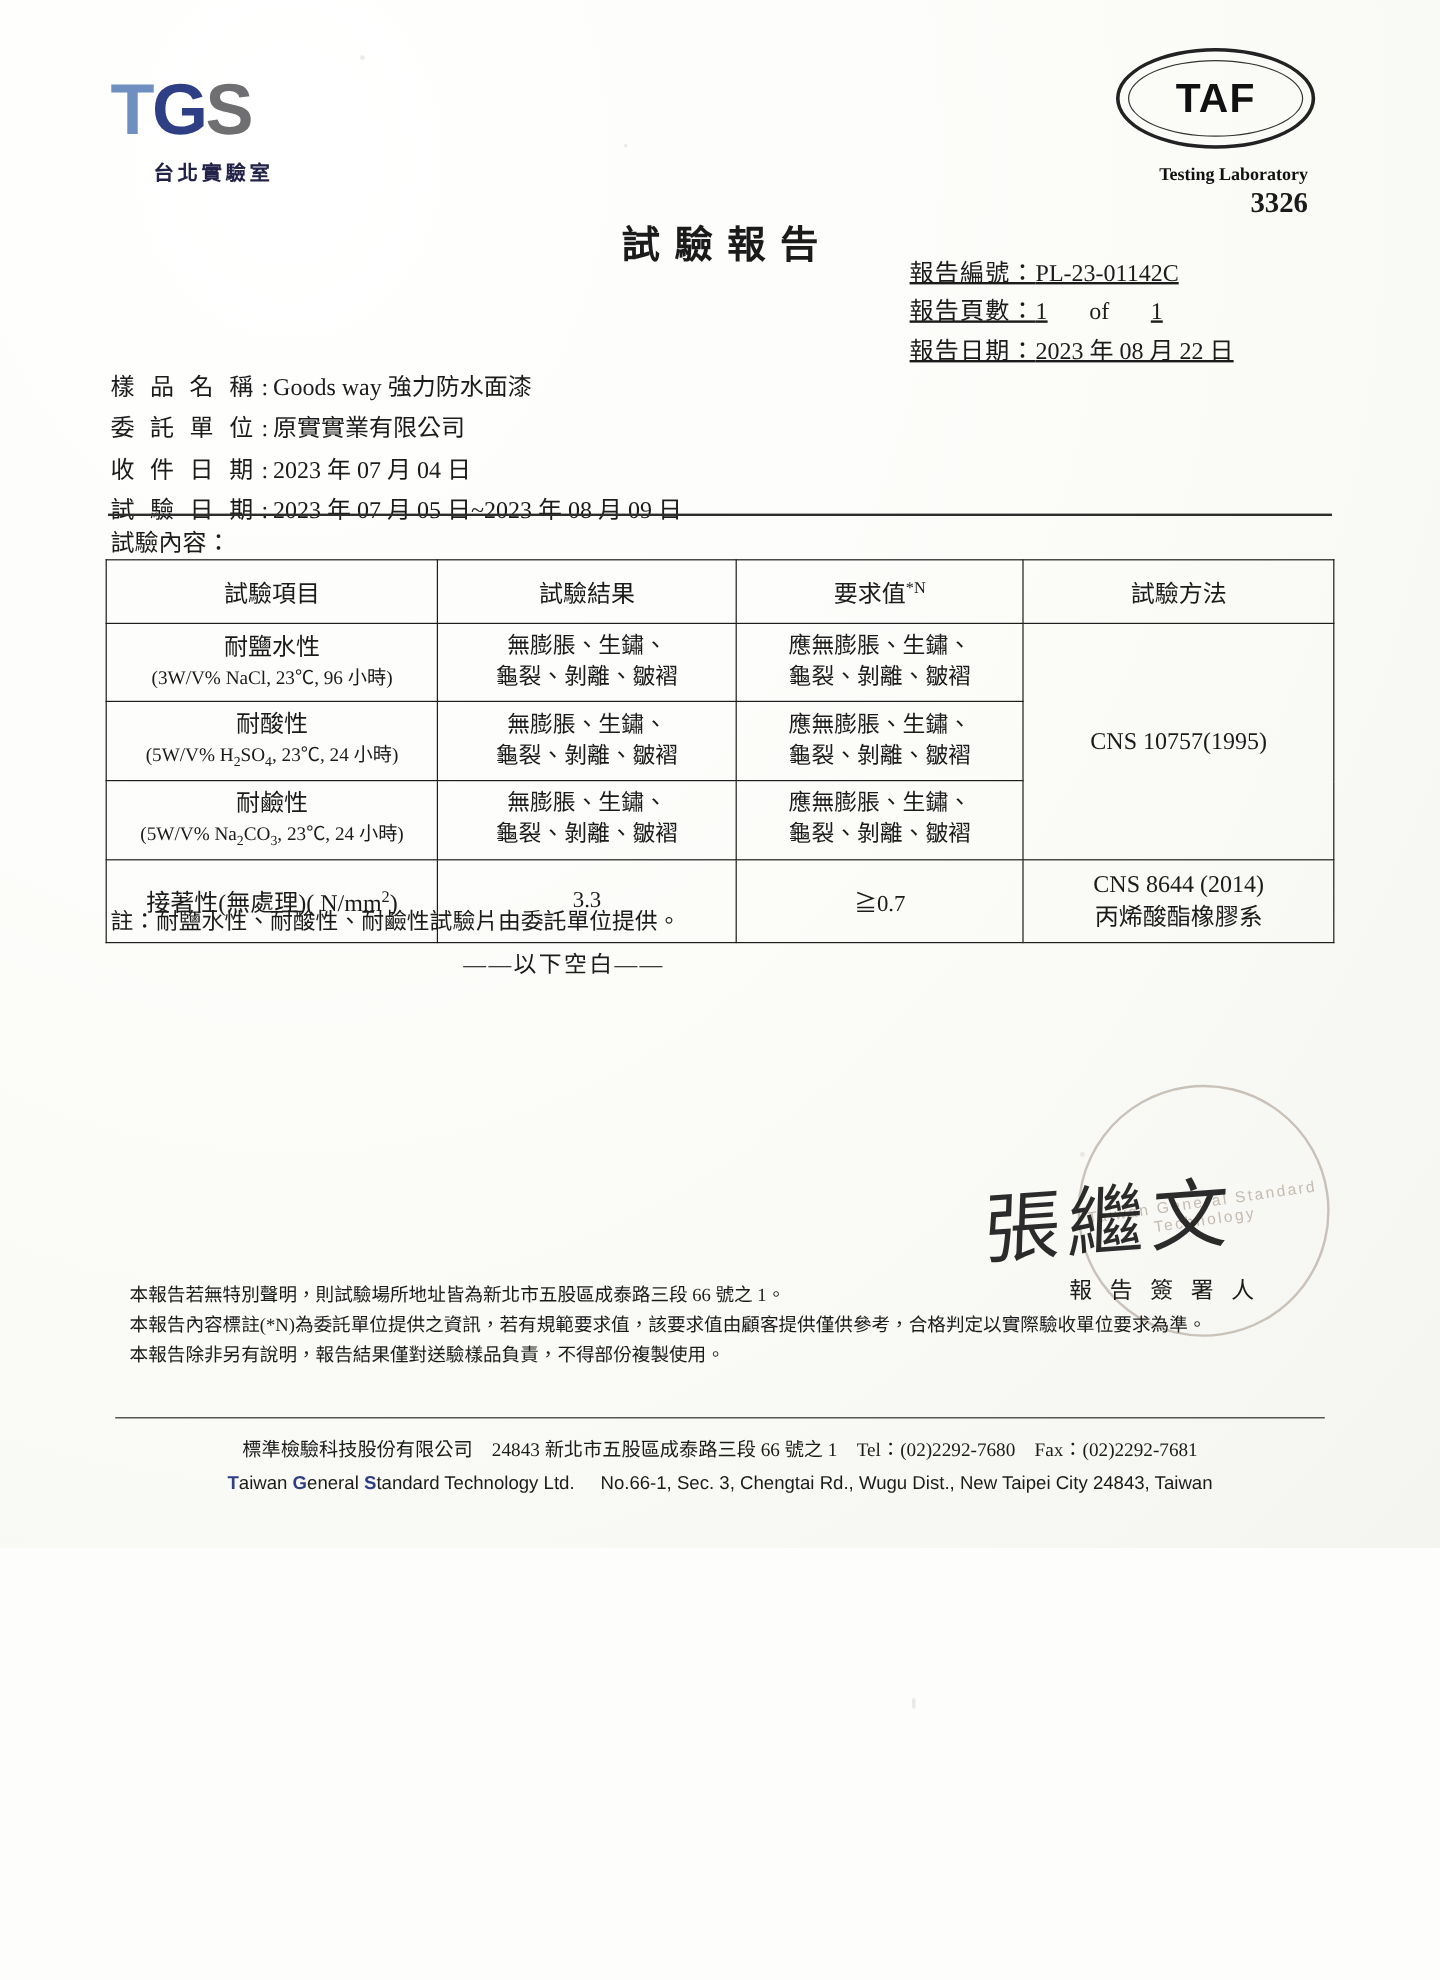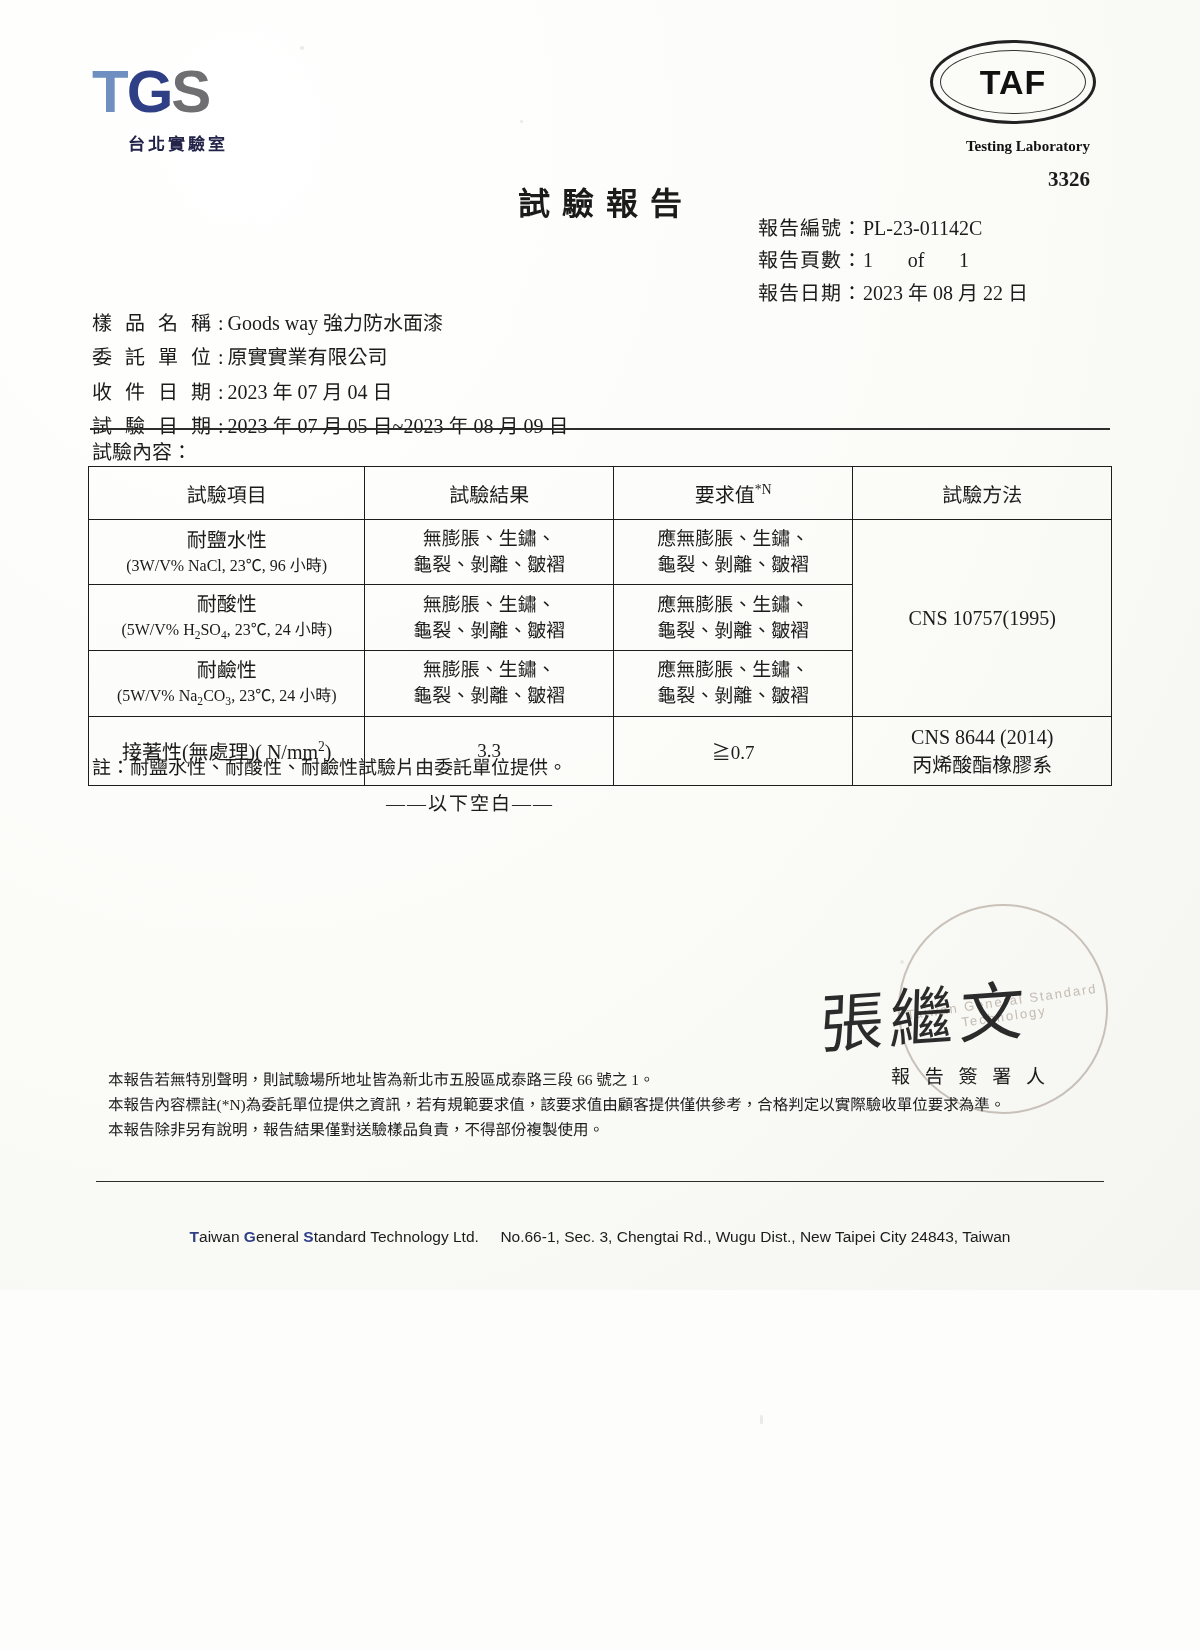--- a/index.html
+++ b/index.html
@@ -85,23 +85,23 @@
     z-index: 2;
   }
   .taf-caption {
     margin-top: 14px;
     font-family: "Liberation Serif", serif;
     font-weight: bold;
     font-size: 15px;
     color: #111;
   }
   .taf-number {
-    margin-top: 12px;
-    font-weight: bold;
-    font-size: 21px;
+    margin-top: 2px;
+    font-weight: bold;
+    font-size: 24px;
   }
 
   .doc-title {
     position: absolute;
     left: 0;
     right: 0;
     top: 178px;
     text-align: center;
     font-size: 32px;
     font-weight: bold;
@@ -110,21 +110,21 @@
   }
 
   
   .meta {
     position: absolute;
     right: 172px;
     top: 212px;
     font-size: 20px;
     line-height: 1.62;
   }
-  .meta .row { white-space: nowrap; }
+  .meta .row { white-space: nowrap; text-decoration: underline; }
   .meta .lbl { letter-spacing: 1px; }
   .meta .pg-of { display: inline-block; width: 86px; text-align: center; }
 
   
   .client {
     position: absolute;
     left: 92px;
     top: 306px;
     font-size: 20px;
     line-height: 1.72;
@@ -397,20 +397,29 @@
   <div class="sign-label">報 告 簽 署 人</div>
 
   <div class="footnotes">
     <div>本報告若無特別聲明，則試驗場所地址皆為新北市五股區成泰路三段 66 號之 1。</div>
     <div>本報告內容標註(*N)為委託單位提供之資訊，若有規範要求值，該要求值由顧客提供僅供參考，合格判定以實際驗收單位要求為準。</div>
     <div>本報告除非另有說明，報告結果僅對送驗樣品負責，不得部份複製使用。</div>
   </div>
 
   <div class="rule bottom"></div>
 
+  <div class="footer-addr">
+    <span>標準檢驗科技股份有限公司</span>
+    &nbsp;&nbsp;
+    <span>24843 新北市五股區成泰路三段 66 號之 1</span>
+    &nbsp;&nbsp;
+    <span>Tel：(02)2292-7680</span>
+    &nbsp;&nbsp;
+    <span>Fax：(02)2292-7681</span>
+  </div>
 
   <div class="footer-en">
     <span class="cap">T</span><span>aiwan </span><span class="cap">G</span><span>eneral </span><span class="cap">S</span><span>tandard Technology Ltd.</span>
     &nbsp;&nbsp;&nbsp;
     <span>No.66-1, Sec. 3, Chengtai Rd., Wugu Dist., New Taipei City 24843, Taiwan</span>
   </div>
 
 </div>
 
 </body></html>

